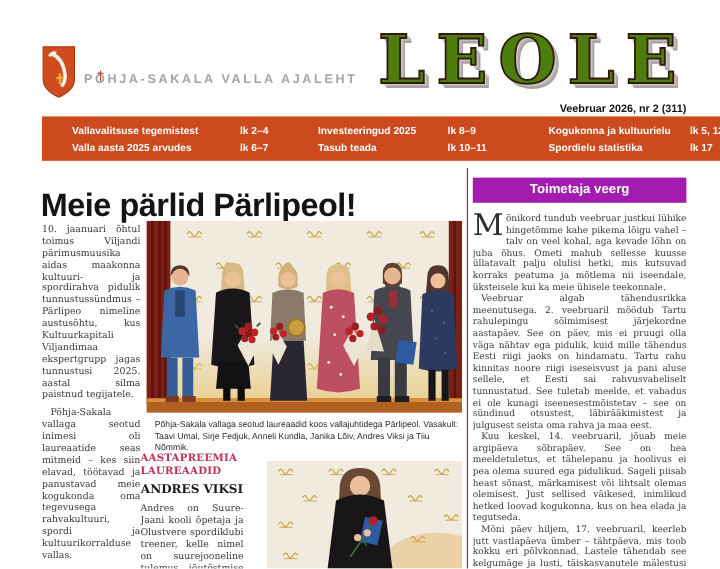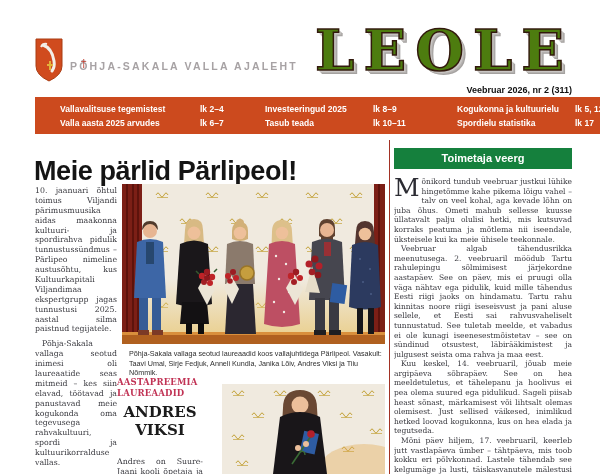--- a/index.html
+++ b/index.html
@@ -33,35 +33,35 @@
             letter-spacing:-0.4px;color:#141414;margin-top:16px;}
 
   
   .serif{font-family:"DejaVu Serif","Liberation Serif",serif;}
   .col-left{position:absolute;left:35px;top:186px;width:82px;height:288px;overflow:hidden;}
   .col-left p{margin:0 0 5px 0;font-size:7.8px;line-height:1.27;text-align:justify;color:#39393f;}
   .col-left p.lead{font-weight:normal;}
   .col-left p.indent{text-indent:7px;}
   .red-heading{font-size:8.5px;font-weight:bold;letter-spacing:.2px;color:#c13355;
                line-height:1.25;margin:7px 0 4px 0;}
-  .person-name{font-family:"DejaVu Serif",serif;font-weight:bold;font-size:15px;
-               text-align:center;color:#1b1b1b;margin:5px 0 18px 0;}
+  .person-name{font-family:"DejaVu Serif",serif;font-weight:bold;font-size:10px;
+               text-align:center;color:#1b1b1b;margin:5px 0 5px 0;}
 
   
   .main-photo{position:absolute;left:122px;top:184px;width:263px;height:160px;}
   .caption{position:absolute;left:129px;top:349px;width:256px;font-size:7.2px;
            line-height:1.35;color:#2e2e2e;}
   .col-mid{position:absolute;left:117px;top:377px;width:86px;height:97px;overflow:hidden;}
   .col-mid p{margin:0;font-size:7.8px;line-height:1.27;text-align:justify;color:#39393f;}
   .col-mid .red-heading{margin-top:0;}
   .photo2{position:absolute;left:222px;top:384px;width:163px;height:90px;overflow:hidden;}
 
   
   .divider{position:absolute;left:389px;top:140px;width:1px;height:334px;background:#a23224;}
-  .ed-title{position:absolute;left:394px;top:148px;width:178px;height:21px;background:#15803d;
+  .ed-title{position:absolute;left:394px;top:148px;width:178px;height:21px;background:#a21caf;
             color:#fff;font-size:11px;font-weight:bold;text-align:center;line-height:21px;}
   .ed-body{position:absolute;left:394px;top:177px;width:178px;height:297px;overflow:hidden;}
   .ed-body p{margin:0;font-size:7.5px;line-height:1.28;text-align:justify;color:#39393f;}
   .ed-body p.indent{text-indent:7px;}
   .dropcap{float:left;font-family:"DejaVu Serif",serif;font-size:25px;line-height:21px;
            padding-right:2px;color:#2c2c33;}
 </style>
 </head>
 <body>
 

